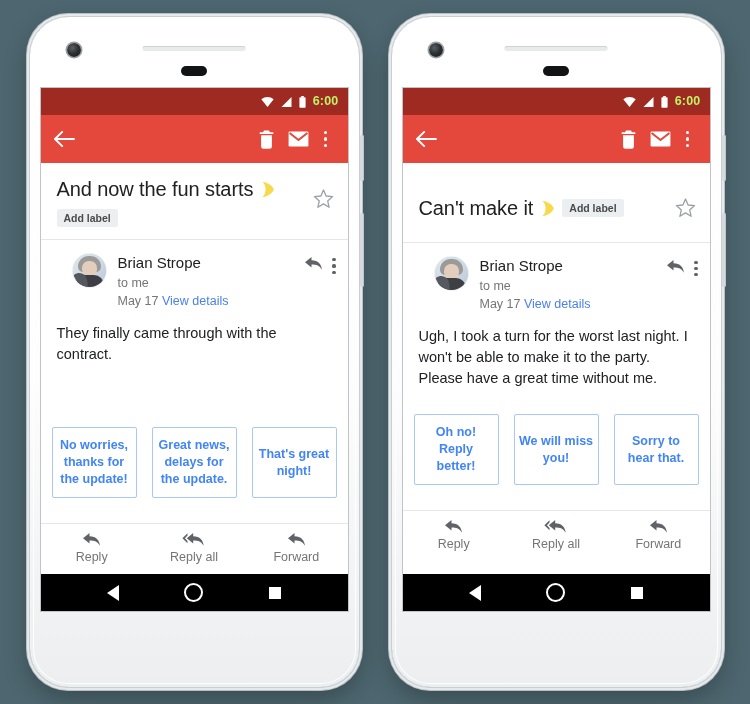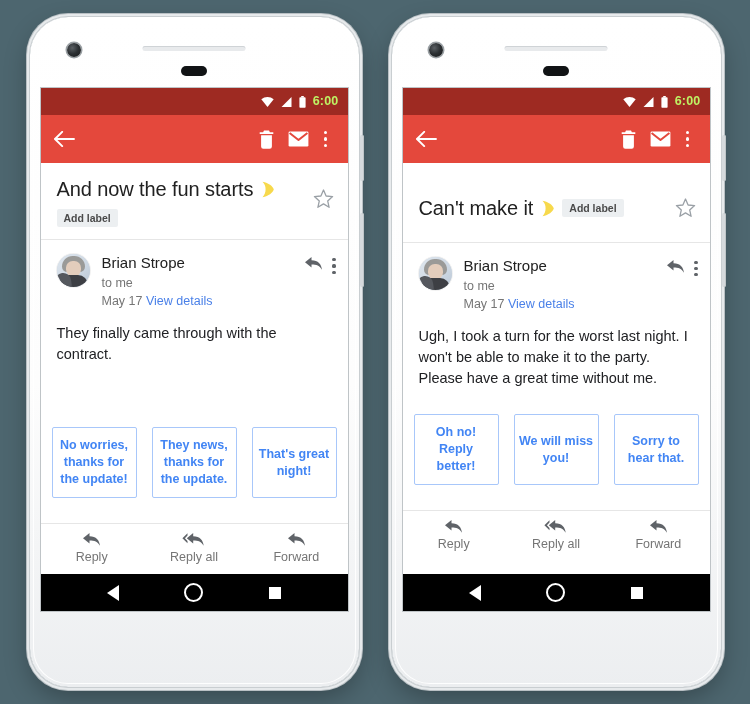--- a/index.html
+++ b/index.html
@@ -109,21 +109,21 @@
   .chip{
     display:inline-block;background:#eceff1;color:#4a4a4a;
     font-size:10.5px;font-weight:bold;padding:3px 7px;border-radius:2px;
     line-height:1.15;white-space:nowrap;
   }
   .chip-below{margin-top:8px;}
   .star{flex:0 0 auto;margin-left:6px;margin-top:12px;cursor:pointer;}
 
   
   .sender{
-    display:flex;align-items:flex-start;padding:14px 12px 0 16px;
+    display:flex;align-items:flex-start;padding:14px 12px 0 32px;
   }
   .avatar{
     width:33px;height:33px;border-radius:50%;flex:0 0 33px;
     overflow:hidden;position:relative;
     background:#c9d4e0;
     box-shadow:0 0 0 1px rgba(0,0,0,.06);
   }
   .avatar .bg{position:absolute;inset:0;background:linear-gradient(135deg,#dfe7ef 0%,#cfd9e4 55%,#b9c6d4 100%);}
   .avatar .hair{position:absolute;left:5px;top:2px;width:23px;height:16px;border-radius:12px 12px 6px 6px;background:#9a9a98;}
   .avatar .face{position:absolute;left:9px;top:7px;width:15px;height:16px;border-radius:8px 8px 9px 9px;background:#e3cdbc;}
@@ -294,21 +294,21 @@
           </span>
         </div>
       </div>
 
       <div class="msgbody">
         <p>They finally came through with the contract.</p>
       </div>
 
       <div class="smartreply">
         <div class="sr">No worries, thanks for the update!</div>
-        <div class="sr">They news, thanks for the update.</div>
+        <div class="sr">Great news, delays for the update.</div>
         <div class="sr">That's great night!</div>
       </div>
 
       <div class="replybar">
         <div class="ra">
           <svg width="19" height="15" viewBox="0 0 19 15">
               <path d="M7.5 1 L1 6.3 L7.5 11.5 V8.4 C12.5 8.4 15.7 9.6 18 13.8 C17.3 8.4 14.3 4.3 7.5 4.3 Z" fill="#5f6368"></path>
             </svg>
           <span class="lbl">Reply</span>
         </div>

